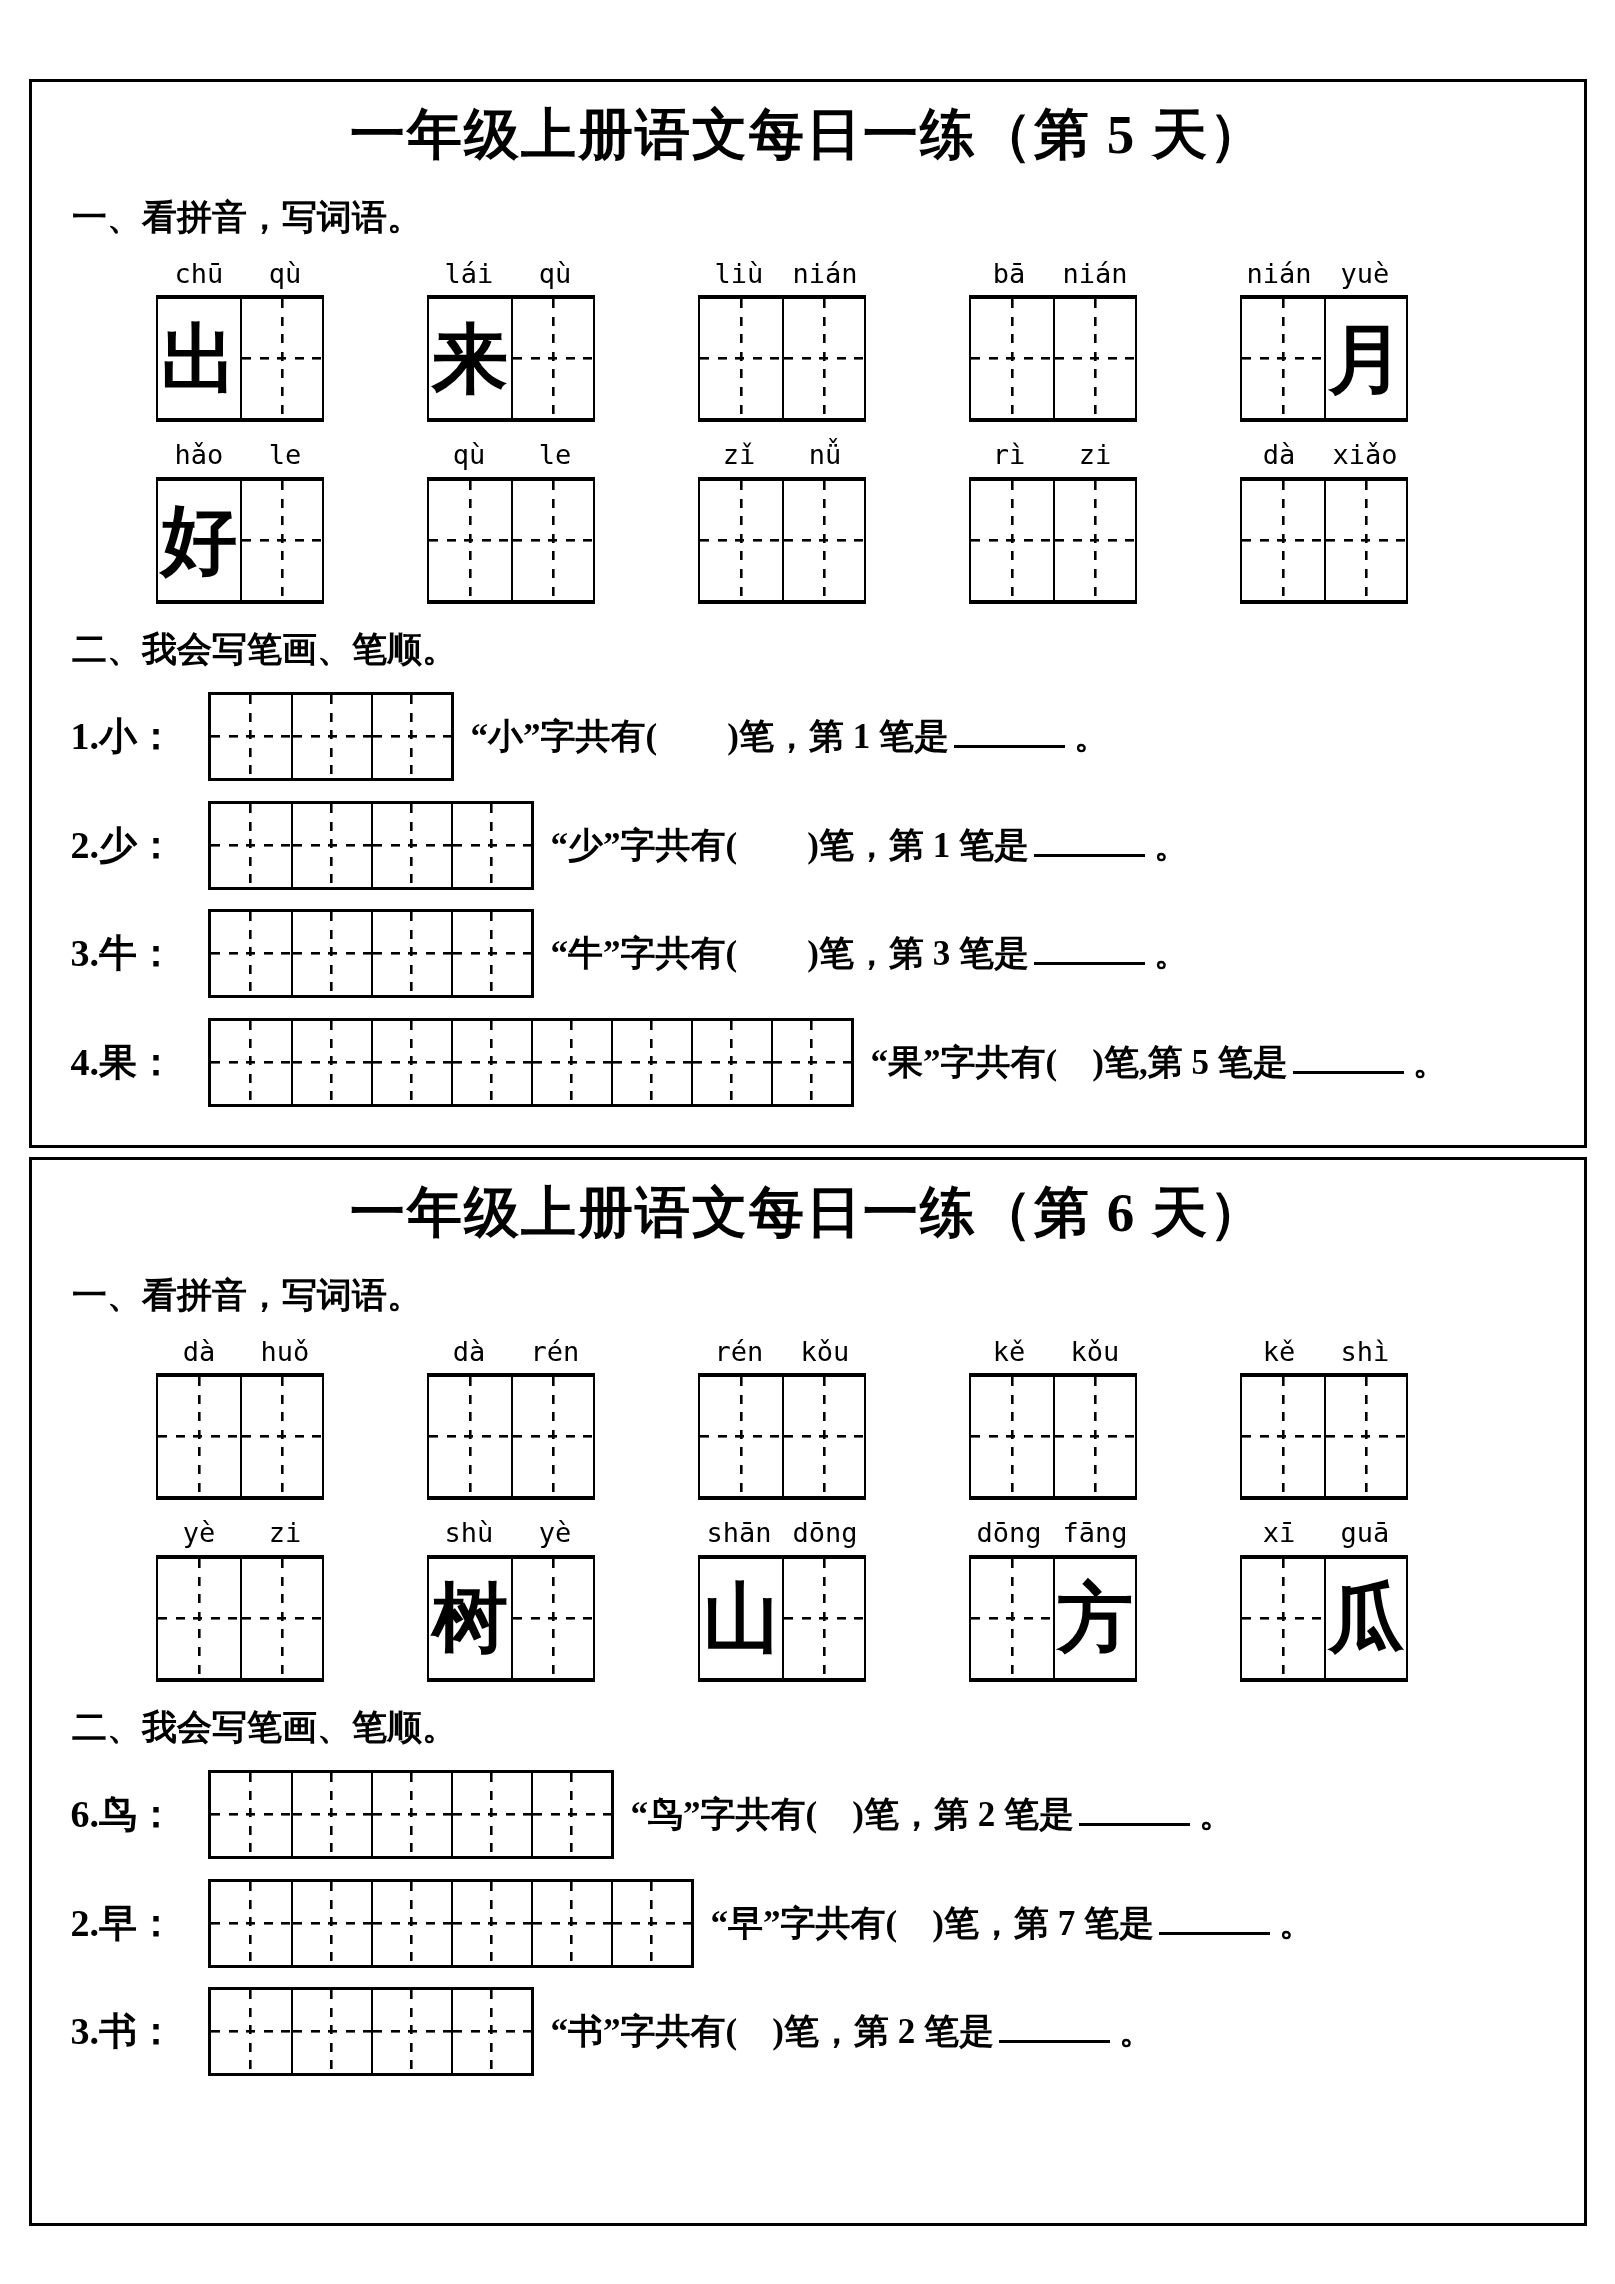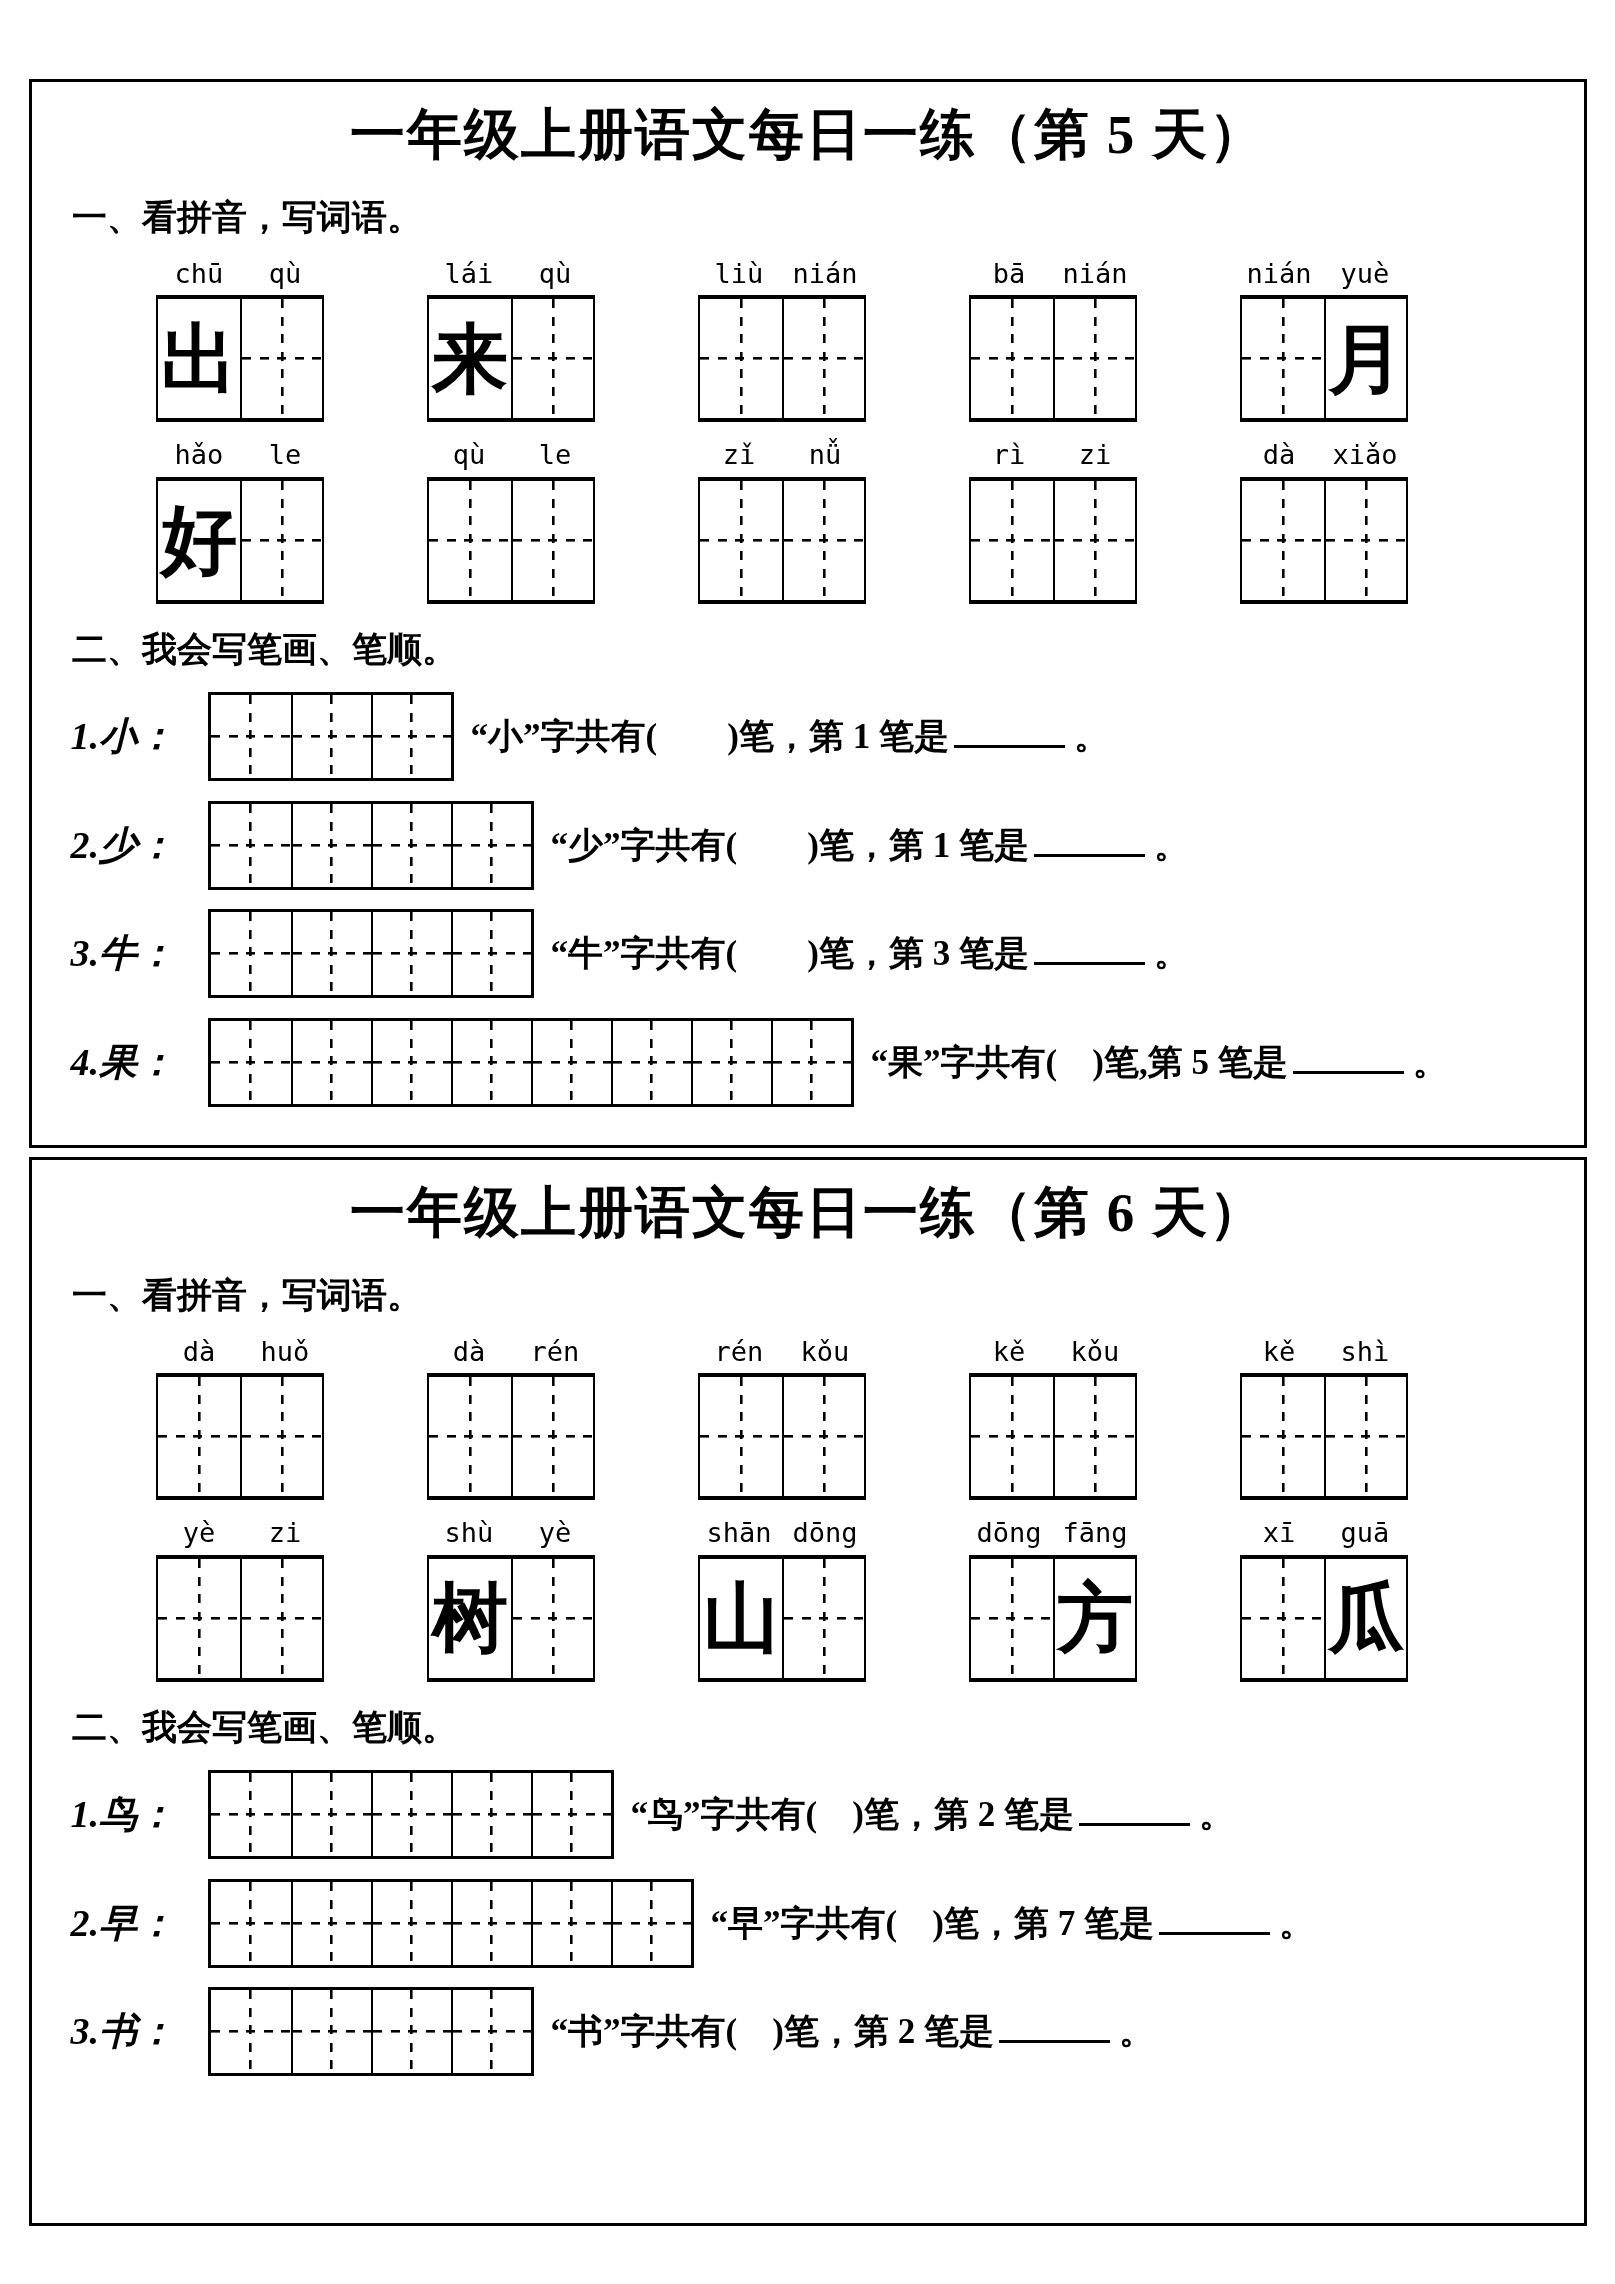--- a/index.html
+++ b/index.html
@@ -69,21 +69,20 @@
     display: flex;
     align-items: center;
     margin: 19.6px 0 19.6px 2.6px;
   }
   .qlabel {
     flex: none;
     width: 137px;
     font-size: 38px;
     font-weight: 700;
     white-space: nowrap;
-    font-style: italic;
   }
   .strip { display: flex; border: 3.3px solid #000; flex: none; }
   .strip .cell { width: 80px; height: 83px; font-size: 52px; }
   .strip .cell + .cell { border-left: 2.6px solid #000; }
   .qtext {
     font-size: 35px;
     font-weight: 700;
     margin-left: 17px;
     white-space: nowrap;
   }
@@ -331,21 +330,21 @@
         </div>
       <div class="wgroup">
           <div class="cell"></div>
           <div class="cell filled">瓜</div>
         </div>
     </div>
 
     <h2 class="sec-heading">二、我会写笔画、笔顺。</h2>
 
     <div class="squestion">
-      <span class="qlabel">1.鸟：</span>
+      <span class="qlabel">6.鸟：</span>
       <div class="strip">
           <div class="cell"></div>
           <div class="cell"></div>
           <div class="cell"></div>
           <div class="cell"></div>
           <div class="cell"></div>
         </div>
       <span class="qtext"><span>“鸟”字共有(　)笔，第 2 笔是</span><span class="blank"></span><span>。</span></span>
     </div>
     <div class="squestion">

